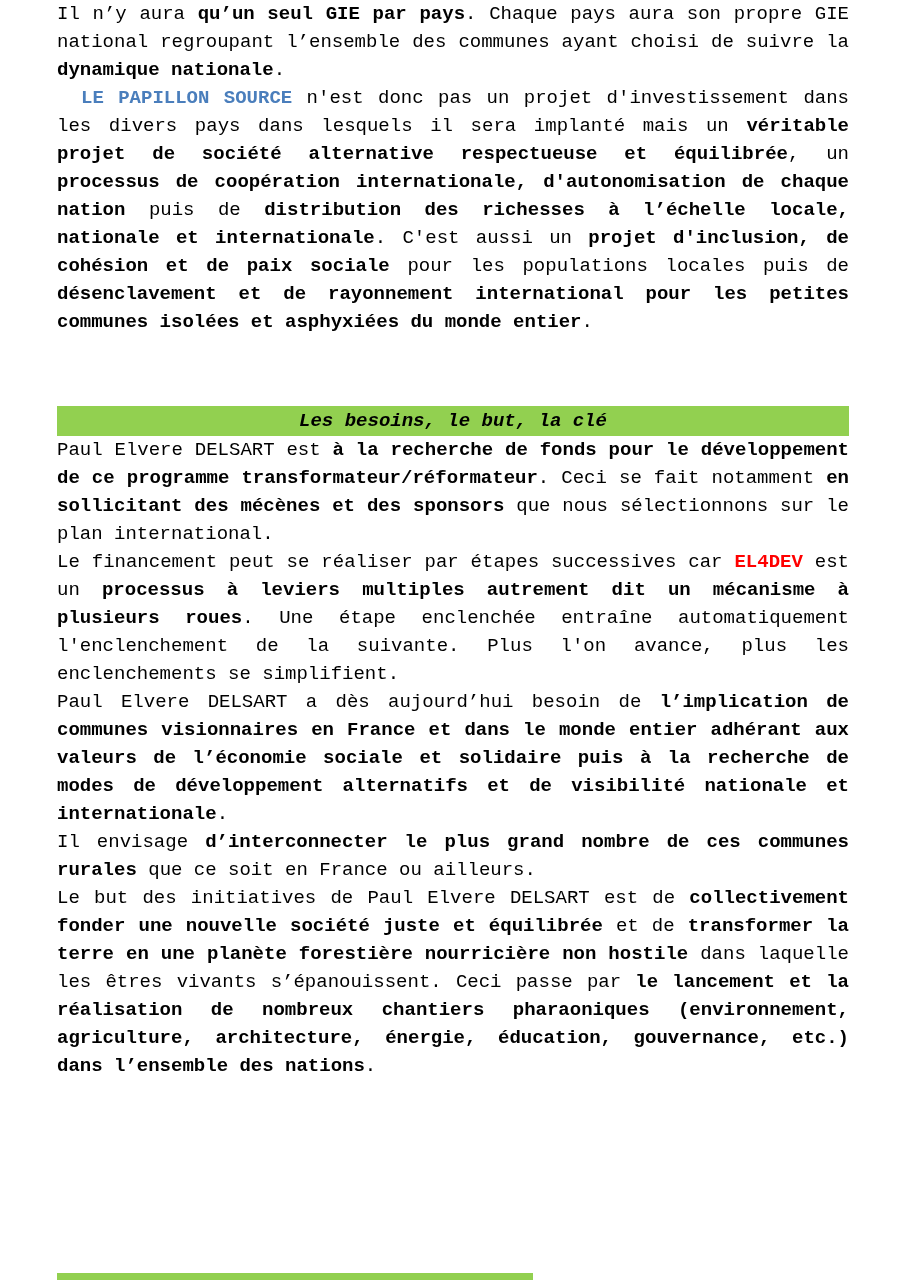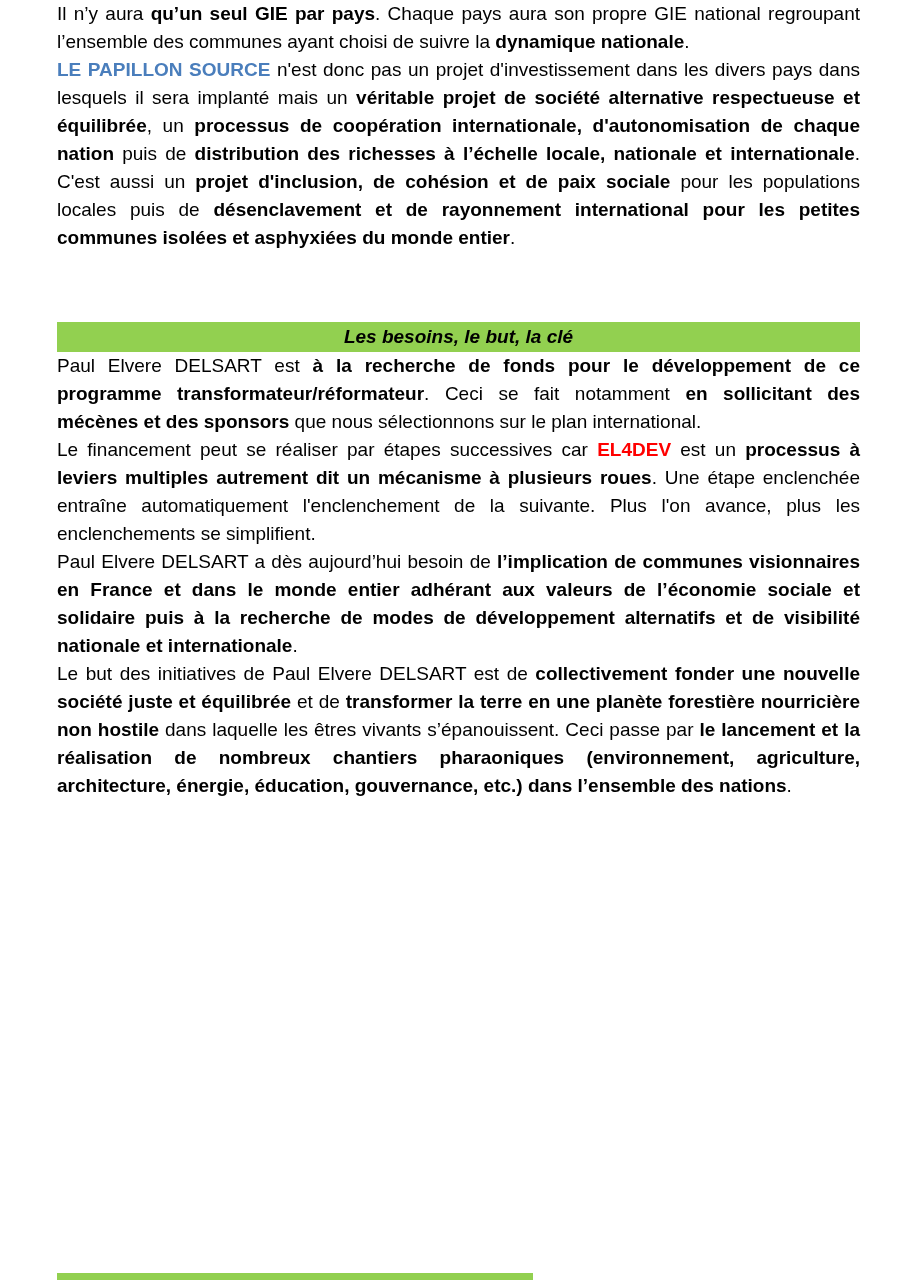--- a/index.html
+++ b/index.html
@@ -10,43 +10,44 @@
     background: #ffffff;
     font-family: "Liberation Sans", sans-serif;
     font-size: 19px;
     line-height: 28px;
     color: #000000;
     overflow: hidden;
   }
   .content {
     position: absolute;
     left: 57px;
-    right: 45px;
+    right: 56px;
     top: 0;
+    font-family: Liberation Mono, monospace;
   }
   p.para { margin: 0; text-align: justify; }
   .p-gie            { margin-top: 52px; }
   .p-papillon       { margin-top: 60px; }
   .banner {
     margin-top: 70px;
     background: var(--banner-green, #92D050);
     height: 30px;
     line-height: 30px;
     text-align: center;
     font-weight: bold;
     font-style: italic;
   }
   .p-funding-intro  { margin-top: 75px; }
   .p-funding-proc   { margin-top: 0; }
   .p-communes       { margin-top: 55px; }
   .p-interconnect   { margin-top: 0; }
   .p-goal           { margin-top: 55px; }
   .run-n  { font-weight: normal; color: #000000; }
   .run-b  { font-weight: bold;   color: #000000; }
-  .run-blue { font-weight: bold; color: var(--accent-blue, #4a7ebc); }
+  .run-blue { font-weight: bold; color: var(--accent-blue, #4a7ebc); margin-left: 24px; }
   .run-red  { font-weight: bold; color: var(--accent-red, #ff0000); margin-top: 32px; }
   .bottom-strip {
     position: absolute;
     left: 57px;
     bottom: 0;
     width: 476px;
     height: 7px;
     background: var(--banner-green, #92D050);
   }
 </style>
@@ -63,19 +64,20 @@
     <div class="banner">
       <span>Les besoins, le but, la clé</span>
     </div>
 
     <p class="para p-funding-intro"><span class="run-n">Paul Elvere DELSART est </span><span class="run-b">à la recherche de fonds pour le développement de ce programme transformateur/réformateur</span><span class="run-n">. Ceci se fait notamment </span><span class="run-b">en sollicitant des mécènes et des sponsors</span><span class="run-n"> que nous sélectionnons sur le plan international.</span></p>
 
     <p class="para p-funding-proc"><span class="run-n">Le financement peut se réaliser par étapes successives car </span><span class="run-red">EL4DEV</span><span class="run-n"> est un </span><span class="run-b">processus à leviers multiples autrement dit un mécanisme à plusieurs roues</span><span class="run-n">. Une étape enclenchée entraîne automatiquement l'enclenchement de la suivante. Plus l'on avance, plus les enclenchements se simplifient.</span></p>
 
     <p class="para p-communes"><span class="run-n">Paul Elvere DELSART a dès aujourd’hui besoin de </span><span class="run-b">l’implication de communes visionnaires en France et dans le monde entier adhérant aux valeurs de l’économie sociale et solidaire puis à la recherche de modes de développement alternatifs et de visibilité nationale et internationale</span><span class="run-n">.</span></p>
 
+    <p class="para p-interconnect"><span class="run-n">Il envisage </span><span class="run-b">d’interconnecter le plus grand nombre de ces communes rurales</span><span class="run-n"> que ce soit en France ou ailleurs.</span></p>
 
     <p class="para p-goal"><span class="run-n">Le but des initiatives de Paul Elvere DELSART est de </span><span class="run-b">collectivement fonder une nouvelle société juste et équilibrée</span><span class="run-n"> et de </span><span class="run-b">transformer la terre en une planète forestière nourricière non hostile</span><span class="run-n"> dans laquelle les êtres vivants s’épanouissent. Ceci passe par </span><span class="run-b">le lancement et la réalisation de nombreux chantiers pharaoniques (environnement, agriculture, architecture, énergie, éducation, gouvernance, etc.) dans l’ensemble des nations</span><span class="run-n">.</span></p>
 
   </div>
 
   <div class="bottom-strip"></div>
 </div>
 
 </body></html>

